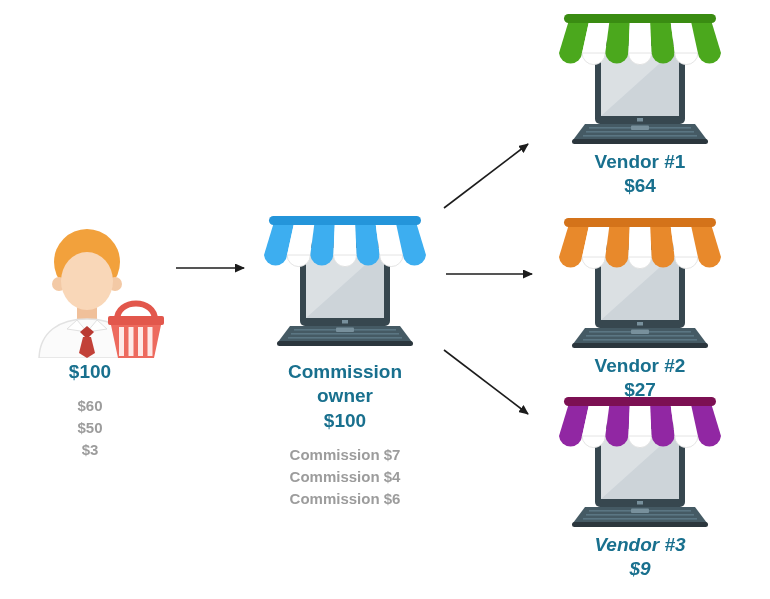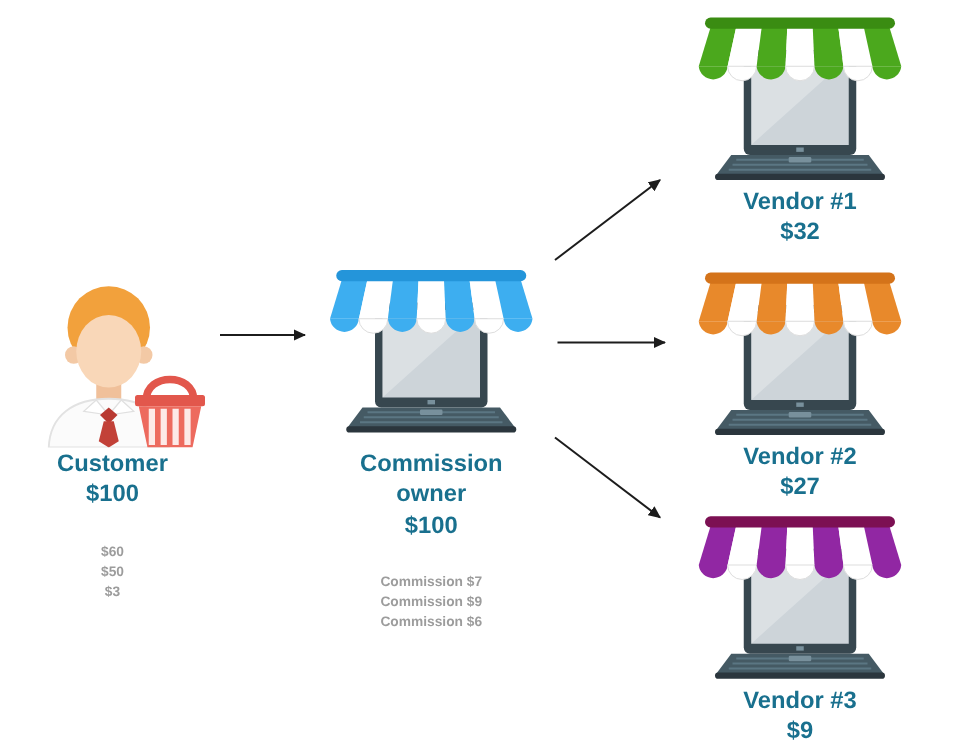--- a/index.html
+++ b/index.html
@@ -9,21 +9,21 @@
     overflow:hidden; font-family:"Liberation Sans", sans-serif;
   }
   #defs-svg { position:absolute; width:0; height:0; overflow:hidden; }
   .node { position:absolute; }
   .figure { display:block; margin:0 auto; }
   .labels { text-align:center; margin-top:2px; }
   .name, .amount {
     font-size:19px; font-weight:700; color:var(--heading,#19708e); line-height:1.28;text-align:center;
   }
   .muted {
-    margin-top:25px; font-size:11px; font-weight:700;
+    margin-top:11px; font-size:15px; font-weight:700;
     color:var(--muted,#9c9c9c); line-height:1.47;
   }
   .arrows { position:absolute; left:0; top:0; }
   .arrows line { stroke:#1c1c1c; stroke-width:1.6; marker-end:url(#ah); }
 </style>
 </head>
 <body>
 
 <div class="canvas" style="--heading: #19708e; --muted: #9c9c9c;">
 
@@ -87,21 +87,20 @@
       <polygon points="68,129 76,129 80,145 72,150 64,145" fill="#c24138"></polygon>
       <path d="M102,112 C102,90 140,90 140,112" fill="none" stroke="#e2574c" stroke-width="6"></path>
       <rect x="93" y="108" width="56" height="9" rx="2" fill="#e2574c"></rect>
       <polygon points="96,117 146,117 139,150 103,150" fill="#ed6a5e"></polygon>
       <rect x="104" y="119" width="5" height="29" fill="#ffffff" opacity="0.85"></rect>
       <rect x="113.5" y="119" width="5" height="29" fill="#ffffff" opacity="0.85"></rect>
       <rect x="123" y="119" width="5" height="29" fill="#ffffff" opacity="0.85"></rect>
       <rect x="132.5" y="119" width="5" height="29" fill="#ffffff" opacity="0.85"></rect>
     </svg>
     <div class="labels">
-      <div class="name">Customer</div>
       <div class="amount">$100</div>
       <div class="muted">
         <div>$60</div>
         <div>$50</div>
         <div>$3</div>
       </div>
     </div>
   </div>
 
   <div class="node" style="left: 260px; top: 212px; width: 170px; --awning: #3daef0; --awning-dark: #2495da;">
@@ -109,47 +108,47 @@
       <use href="#storefront"></use>
     </svg>
     <div class="labels" style="margin-top:10px">
       <div class="name">
         <div>Commission</div>
         <div>owner</div>
       </div>
       <div class="amount">$100</div>
       <div class="muted">
         <div>Commission $7</div>
-        <div>Commission $9</div>
+        <div>Commission $4</div>
         <div>Commission $6</div>
       </div>
     </div>
   </div>
 
   <div class="node" style="left: 555px; top: 10px; width: 170px; --awning: #4ba81d; --awning-dark: #3a8c12;">
     <svg class="figure" width="170" height="138" viewBox="0 0 170 138">
       <use href="#storefront"></use>
     </svg>
     <div class="labels">
       <div class="name">Vendor #1</div>
-      <div class="amount">$32</div>
+      <div class="amount">$64</div>
     </div>
   </div>
 
   <div class="node" style="left: 555px; top: 214px; width: 170px; --awning: #e8892b; --awning-dark: #d4731a;">
     <svg class="figure" width="170" height="138" viewBox="0 0 170 138">
       <use href="#storefront"></use>
     </svg>
     <div class="labels">
       <div class="name">Vendor #2</div>
       <div class="amount">$27</div>
     </div>
   </div>
 
-  <div class="node" style="left: 555px; top: 409px; width: 170px; --awning: #9127a3; --awning-dark: #7c1053;">
+  <div class="node" style="left: 555px; top: 393px; width: 170px; font-style: italic; --awning: #9127a3; --awning-dark: #7c1053;">
     <svg class="figure" width="170" height="138" viewBox="0 0 170 138">
       <use href="#storefront"></use>
     </svg>
     <div class="labels">
       <div class="name">Vendor #3</div>
       <div class="amount">$9</div>
     </div>
   </div>
 
 </div>

